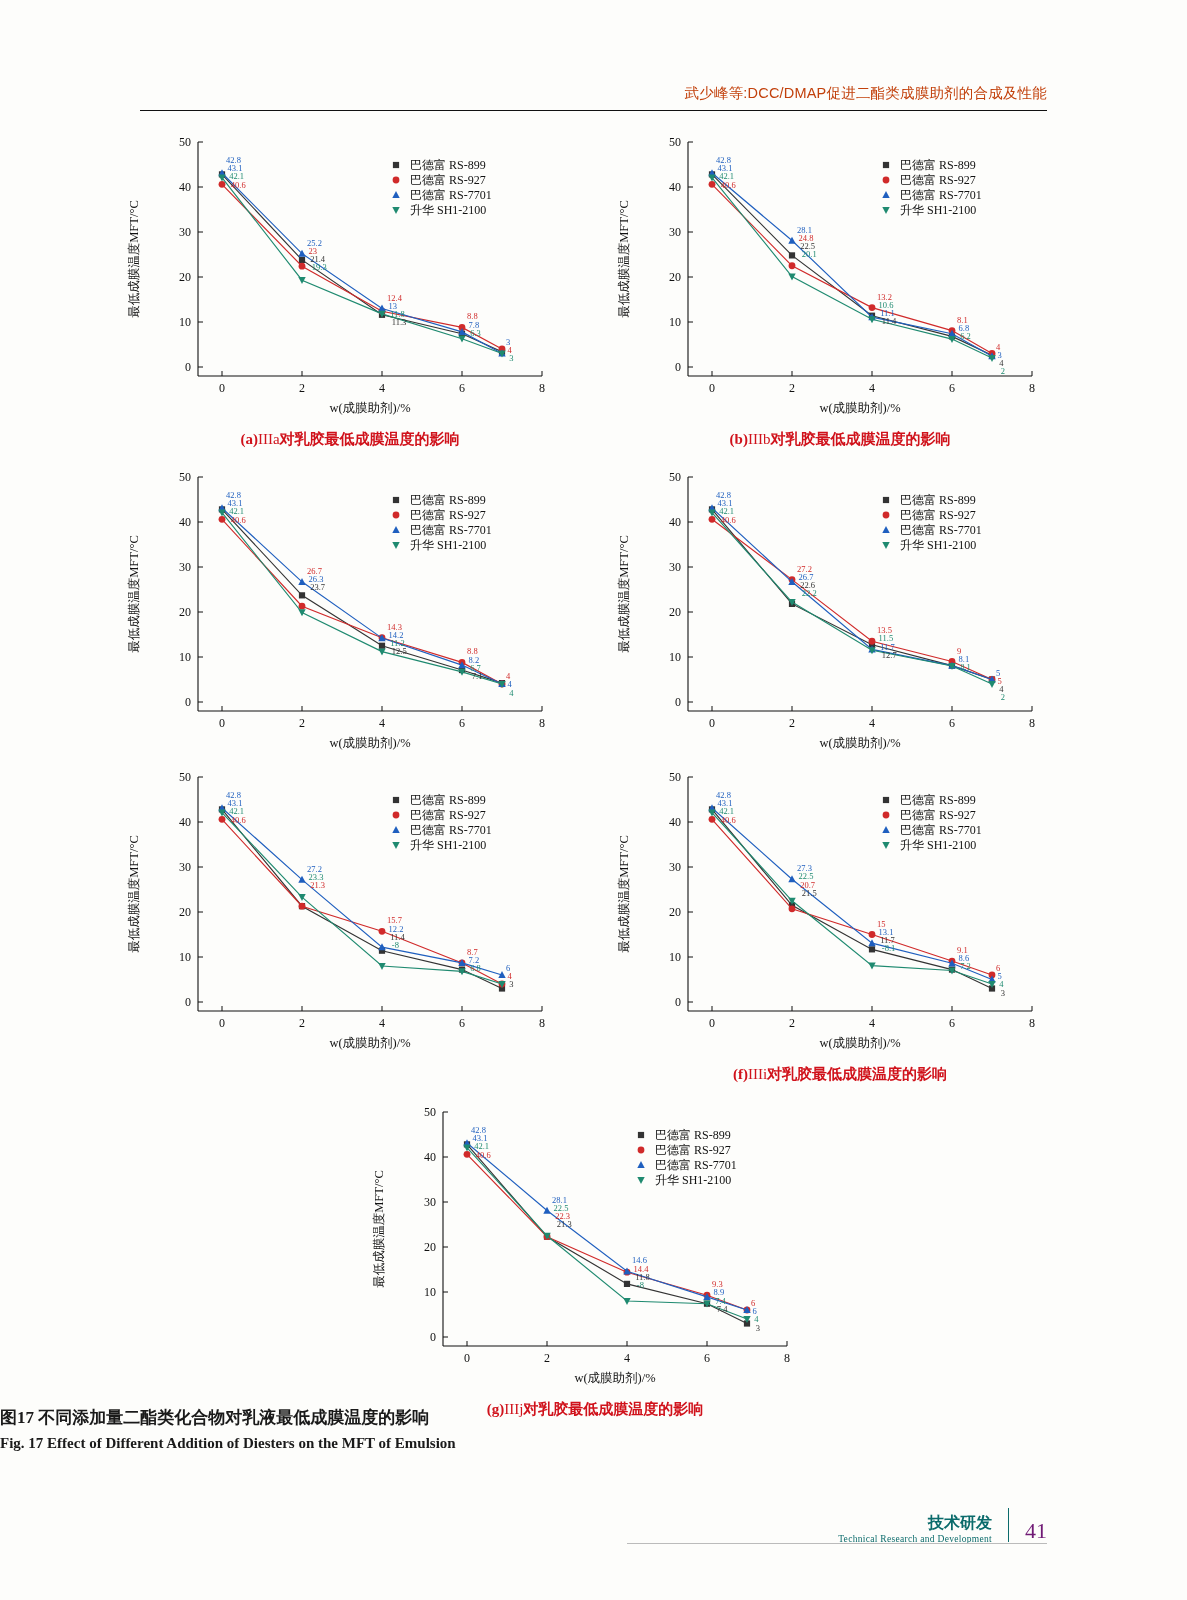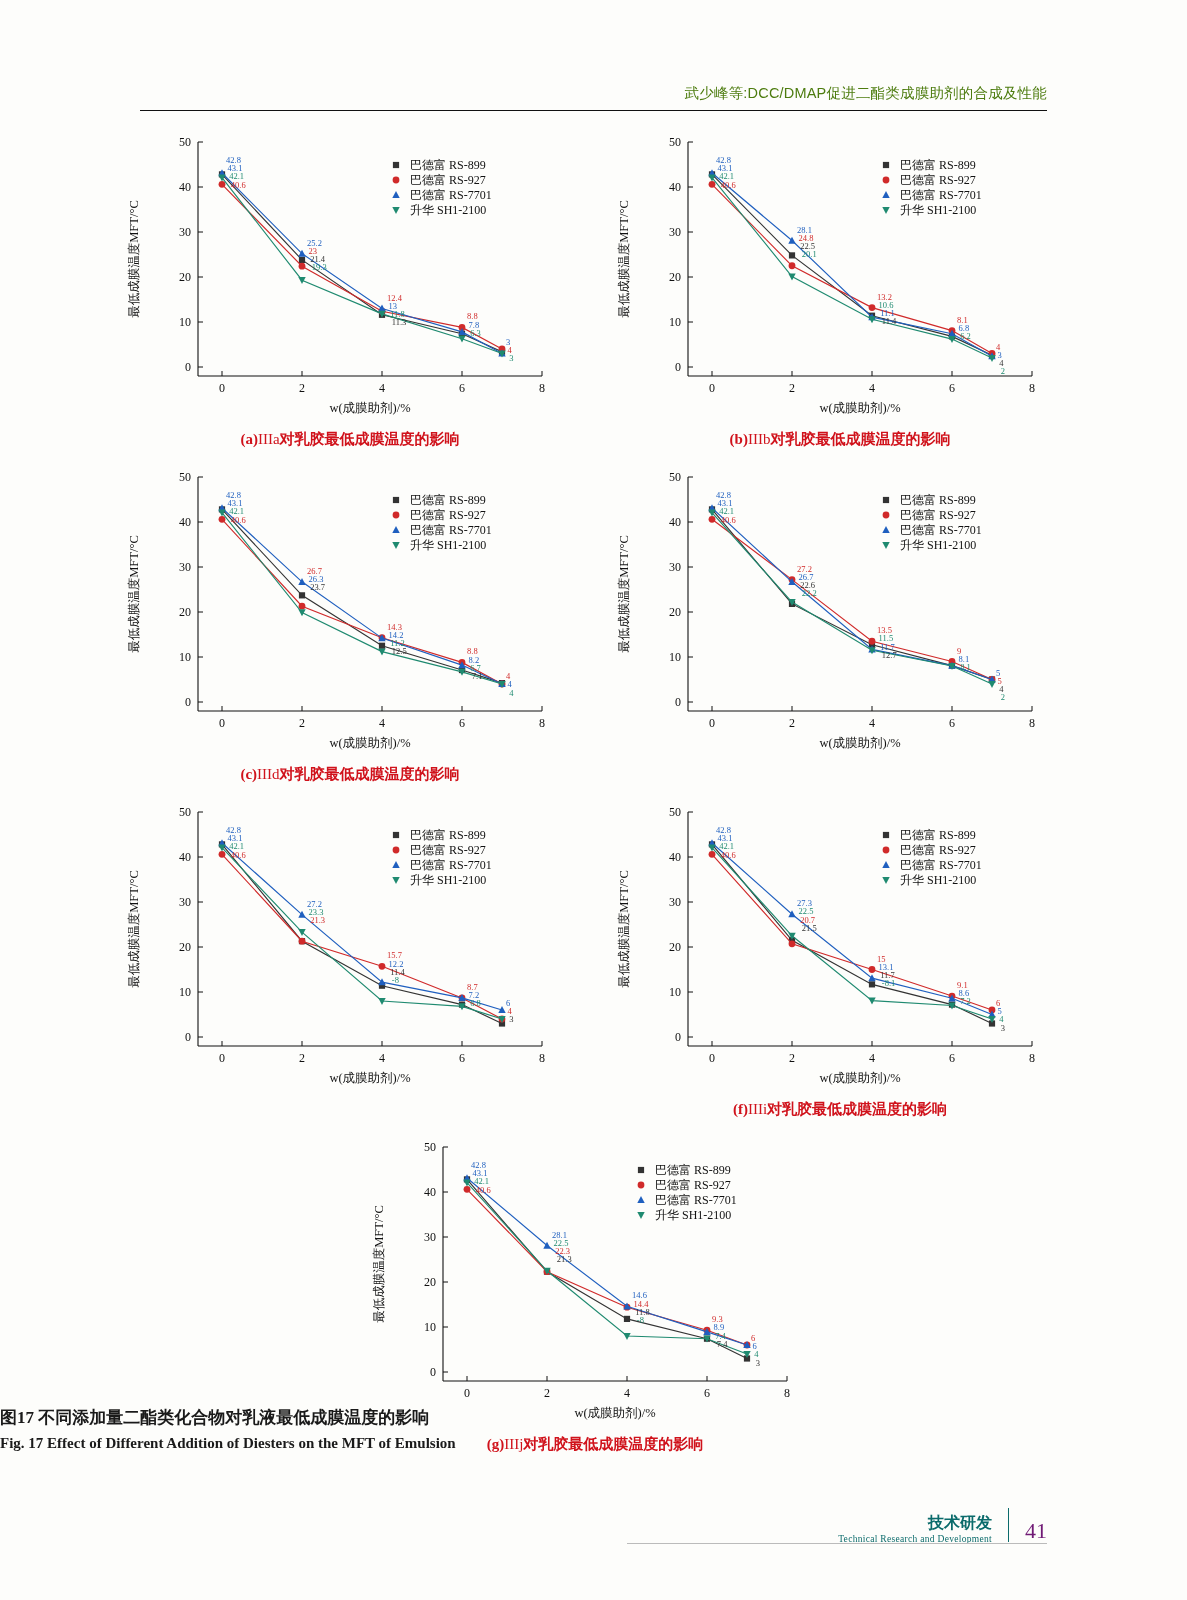--- a/index.html
+++ b/index.html
@@ -8,21 +8,21 @@
     font-family:"Liberation Serif", serif;
     color:#1a1a1a;
     position:relative;
     overflow:hidden;
   }
   .page{position:relative;width:1187px;height:1600px;}
 
   
   .hdr{
     position:absolute;top:84px;left:140px;width:907px;
-    text-align:right;font-size:14.5px;color:#4d7c0f;
+    text-align:right;font-size:14.5px;color:#c2410c;
     font-family:"Liberation Sans", sans-serif;
     letter-spacing:.2px;
   }
   .hdr-rule{
     position:absolute;top:110px;left:140px;width:907px;height:1px;background:#111;
   }
 
   
   .charts{position:absolute;top:128px;left:120px;width:950px;}
   .row{display:flex;justify-content:space-between;}
@@ -316,23 +316,20 @@
               <rect x="272.9" y="33.9" width="6.2" height="6.2" fill="#333333"></rect>
               <text class="legtxt" x="290" y="41">巴德富 RS-899</text>
               <circle cx="276" cy="52" r="3.4" fill="#d02a2a"></circle>
               <text class="legtxt" x="290" y="56">巴德富 RS-927</text>
               <polygon points="276,63.1 272.29999999999995,70.1 279.70000000000005,70.1" fill="#1f5fbf"></polygon>
               <text class="legtxt" x="290" y="71">巴德富 RS-7701</text>
               <polygon points="276,85.89999999999999 272.29999999999995,78.9 279.70000000000005,78.9" fill="#1f8a70"></polygon>
               <text class="legtxt" x="290" y="86">升华 SH1-2100</text>
             </svg>
           </div>
-        <div class="caption">
-          <span>(c)</span><span class="sub">IIId</span><span>对乳胶最低成膜温度的影响</span>
-        </div>
       </div>
       <div class="cell">
         <div class="plotwrap">
             <svg width="440" height="300" viewBox="0 0 440 300">
               <line x1="78" y1="14" x2="78" y2="248" stroke="#111" stroke-width="1.1"></line>
               <line x1="78" y1="248" x2="422" y2="248" stroke="#111" stroke-width="1.1"></line>
               <line x1="102" y1="248" x2="102" y2="243" stroke="#111" stroke-width="1"></line>
               <text class="tick" x="102" y="264" text-anchor="middle">0</text>
               <line x1="182" y1="248" x2="182" y2="243" stroke="#111" stroke-width="1"></line>
               <text class="tick" x="182" y="264" text-anchor="middle">2</text>

